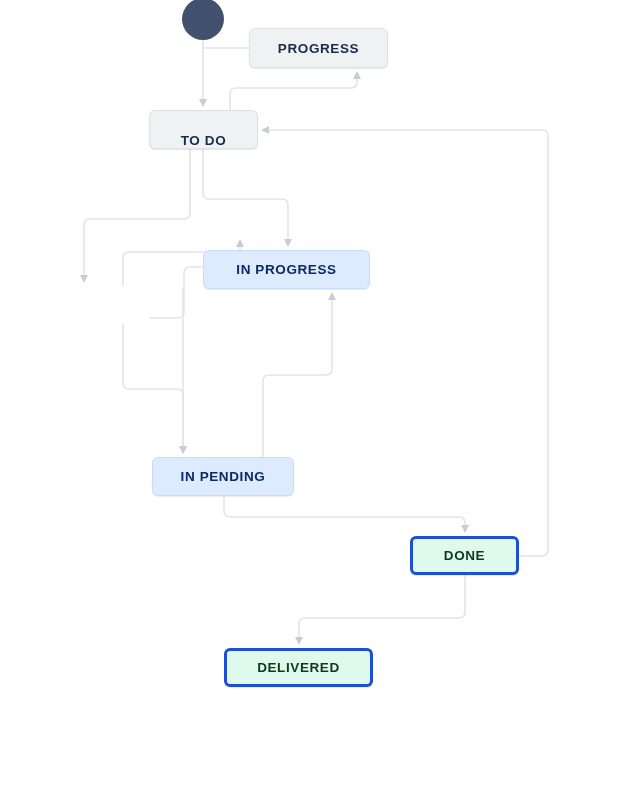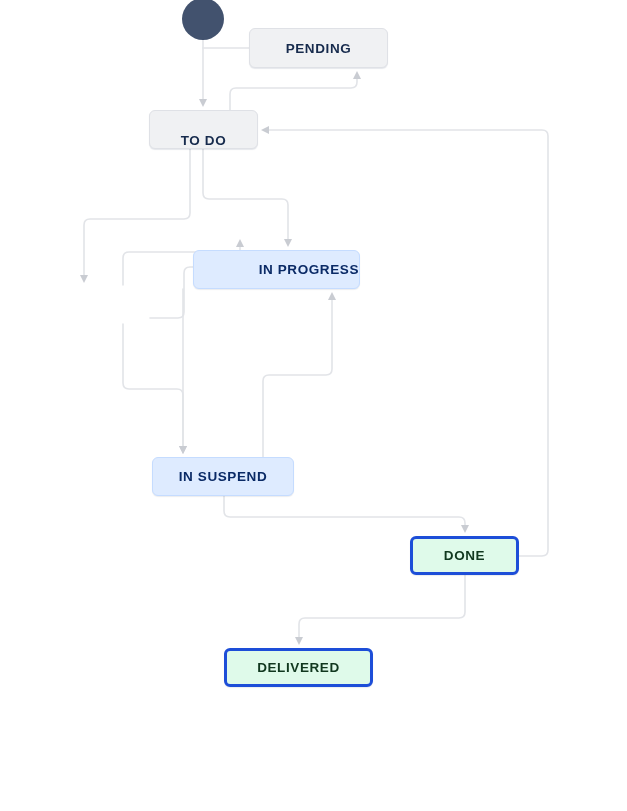--- a/index.html
+++ b/index.html
@@ -100,30 +100,30 @@
 
       <path d="M519,556 L542,556 Q548,556 548,550 L548,136 Q548,130 542,130 L265,130" marker-end="url(#arrowhead)"></path>
 
       <path d="M465,575 L465,612 Q465,618 459,618 L305,618 Q299,618 299,624 L299,641" marker-end="url(#arrowhead)"></path>
     </g>
   </svg>
 
   <div class="start-node" style="left: 182px; top: -2px; width: 42px; height: 42px; background: rgb(66, 82, 110);"></div>
 
   <div class="node node-grey" style="left: 249px; top: 28px; width: 139px; height: 40px;">
-      <span>PENDING</span>
+      <span>PROGRESS</span>
     </div>
   <div class="node node-grey" style="left: 149px; top: 110px; width: 109px; height: 39px; align-items: flex-end;">
       <span>TO DO</span>
     </div>
-  <div class="node node-blue" style="left: 193px; top: 250px; width: 167px; height: 39px; justify-content: flex-end;">
+  <div class="node node-blue" style="left: 203px; top: 250px; width: 167px; height: 39px;">
       <span>IN PROGRESS</span>
     </div>
   <div class="node node-blue" style="left: 152px; top: 457px; width: 142px; height: 39px;">
-      <span>IN SUSPEND</span>
+      <span>IN PENDING</span>
     </div>
   <div class="node node-green" style="left: 410px; top: 536px; width: 109px; height: 39px;">
       <span>DONE</span>
     </div>
   <div class="node node-green" style="left: 224px; top: 648px; width: 149px; height: 39px;">
       <span>DELIVERED</span>
     </div>
 
 </div>
 

